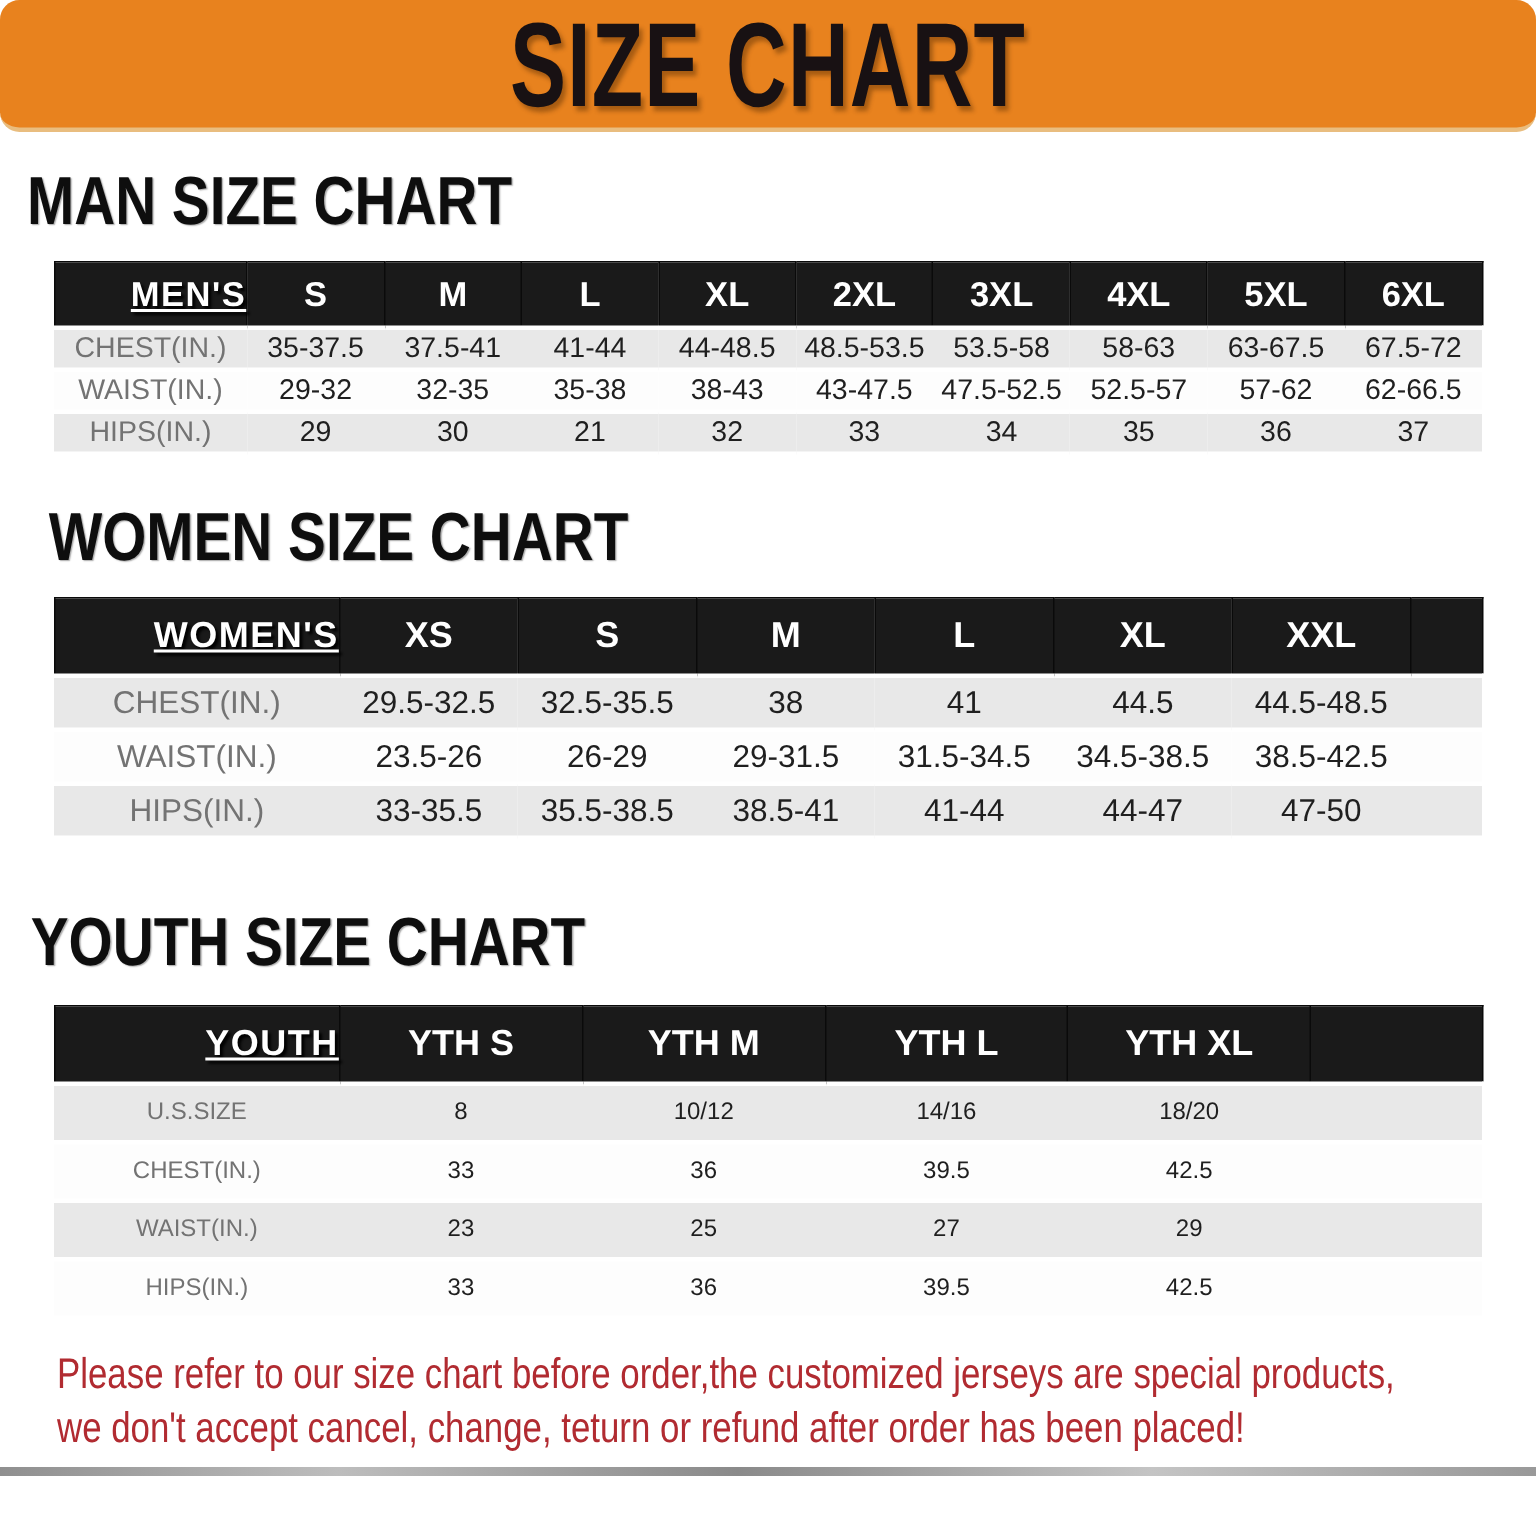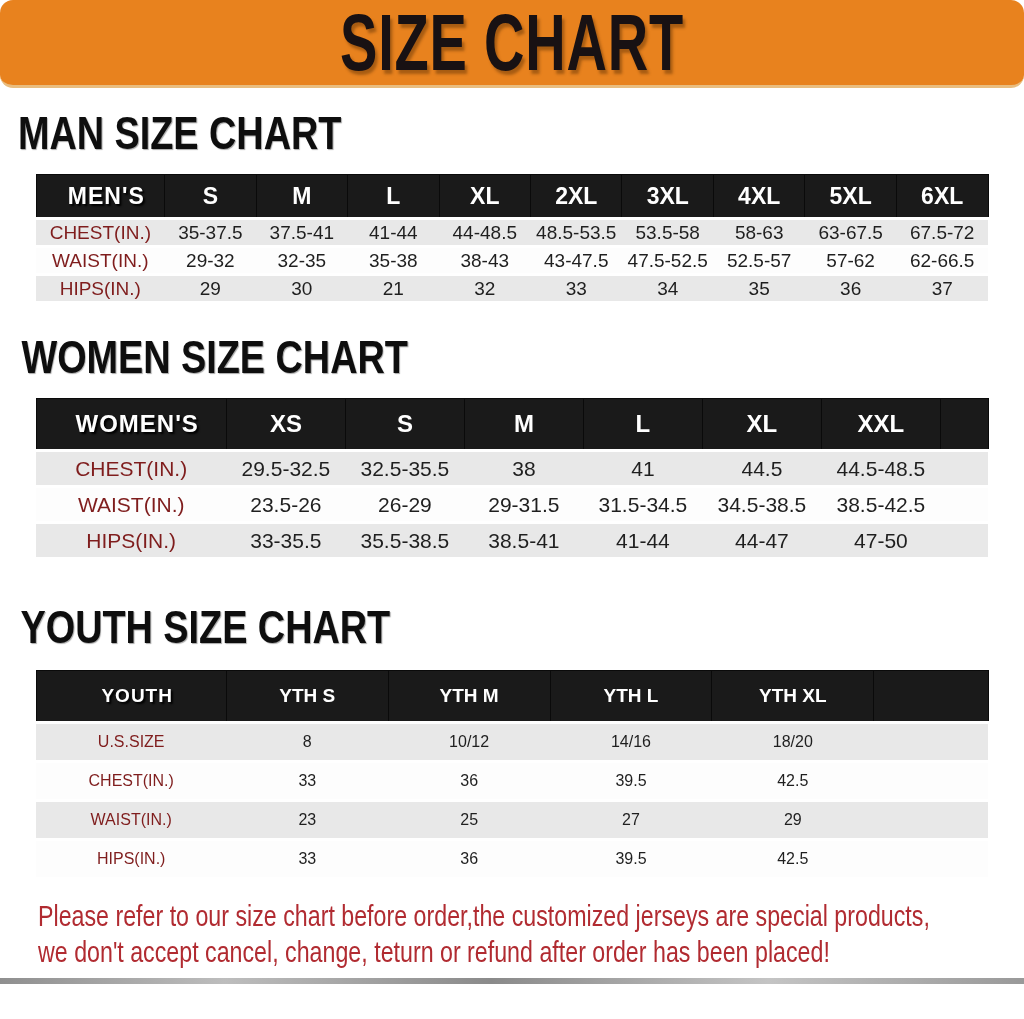--- a/index.html
+++ b/index.html
@@ -21,50 +21,50 @@
 
   
   .heading-wrap { text-align:left; }
   .heading-wrap h2 {
     display:inline-block; font-size:42px; line-height:48px; font-weight:700;
     color:#0e0e0e; white-space:nowrap; letter-spacing:0;
     transform:scale(0.90,1.08);
     text-shadow:1px 1px 1px rgba(0,0,0,0.35);
   }
   #sec-men   .heading-wrap { padding:22px 0 16px; }
-  #sec-women .heading-wrap { padding:30px 0 16px; }
+  #sec-women .heading-wrap { padding:30px 11px 16px; }
   #sec-youth .heading-wrap { padding:44px 0 18px; }
 
   
   table.size-table {
     width:953px; margin:0 auto;
     border-collapse:collapse; table-layout:fixed;
   }
   table.size-table thead th {
     background:#1a1a1a; color:#ffffff; font-weight:700;
     text-align:center; vertical-align:middle;
     border:1px solid #0a0a0a;
   }
   #table-men   thead th { height:44px; font-size:23px; }
   #table-women thead th { height:52px; font-size:24px; }
-  #table-youth thead th { height:52px; font-size:19px; }
+  #table-youth thead th { height:52px; font-size:24px; }
   table.size-table thead th.corner {
-    text-align:center; padding-left:12px; font-size:27px;
-    letter-spacing:1px; text-shadow:2px 2px 2px #000000;
+    text-align:right; padding-left:12px; font-size:27px;
+    letter-spacing:1px; text-shadow:2px 2px 2px #000000;text-decoration:underline;
   }
   table.size-table tbody tr.stripe { background:#e8e8e8; }
   table.size-table tbody tr.plain  { background:#fdfdfd; }
   table.size-table tbody th, table.size-table tbody td {
     font-weight:400; color:#1f1f1f; text-align:center; vertical-align:middle;
     border-top:3px solid #ffffff; border-bottom:3px solid #ffffff;
   }
   #table-men   tbody th, #table-men   tbody td { height:28px; font-size:19px; }
   #table-women tbody th, #table-women tbody td { height:36px; font-size:21px; }
   #table-youth tbody th, #table-youth tbody td { height:39px; font-size:16px; }
-  table.size-table tbody th.rowlabel { font-weight:400; color:#7f1d1d; }
+  table.size-table tbody th.rowlabel { font-weight:400; color:#737373; }
 
   
   .notes { padding:18px 12px 0 38px; }
   .notes p {
     font-size:27px; line-height:36px; color:#b12b31;
     white-space:nowrap; transform:scale(0.86,1.06); transform-origin:0 50%;
   }
 
   
   .bottom-strip {

